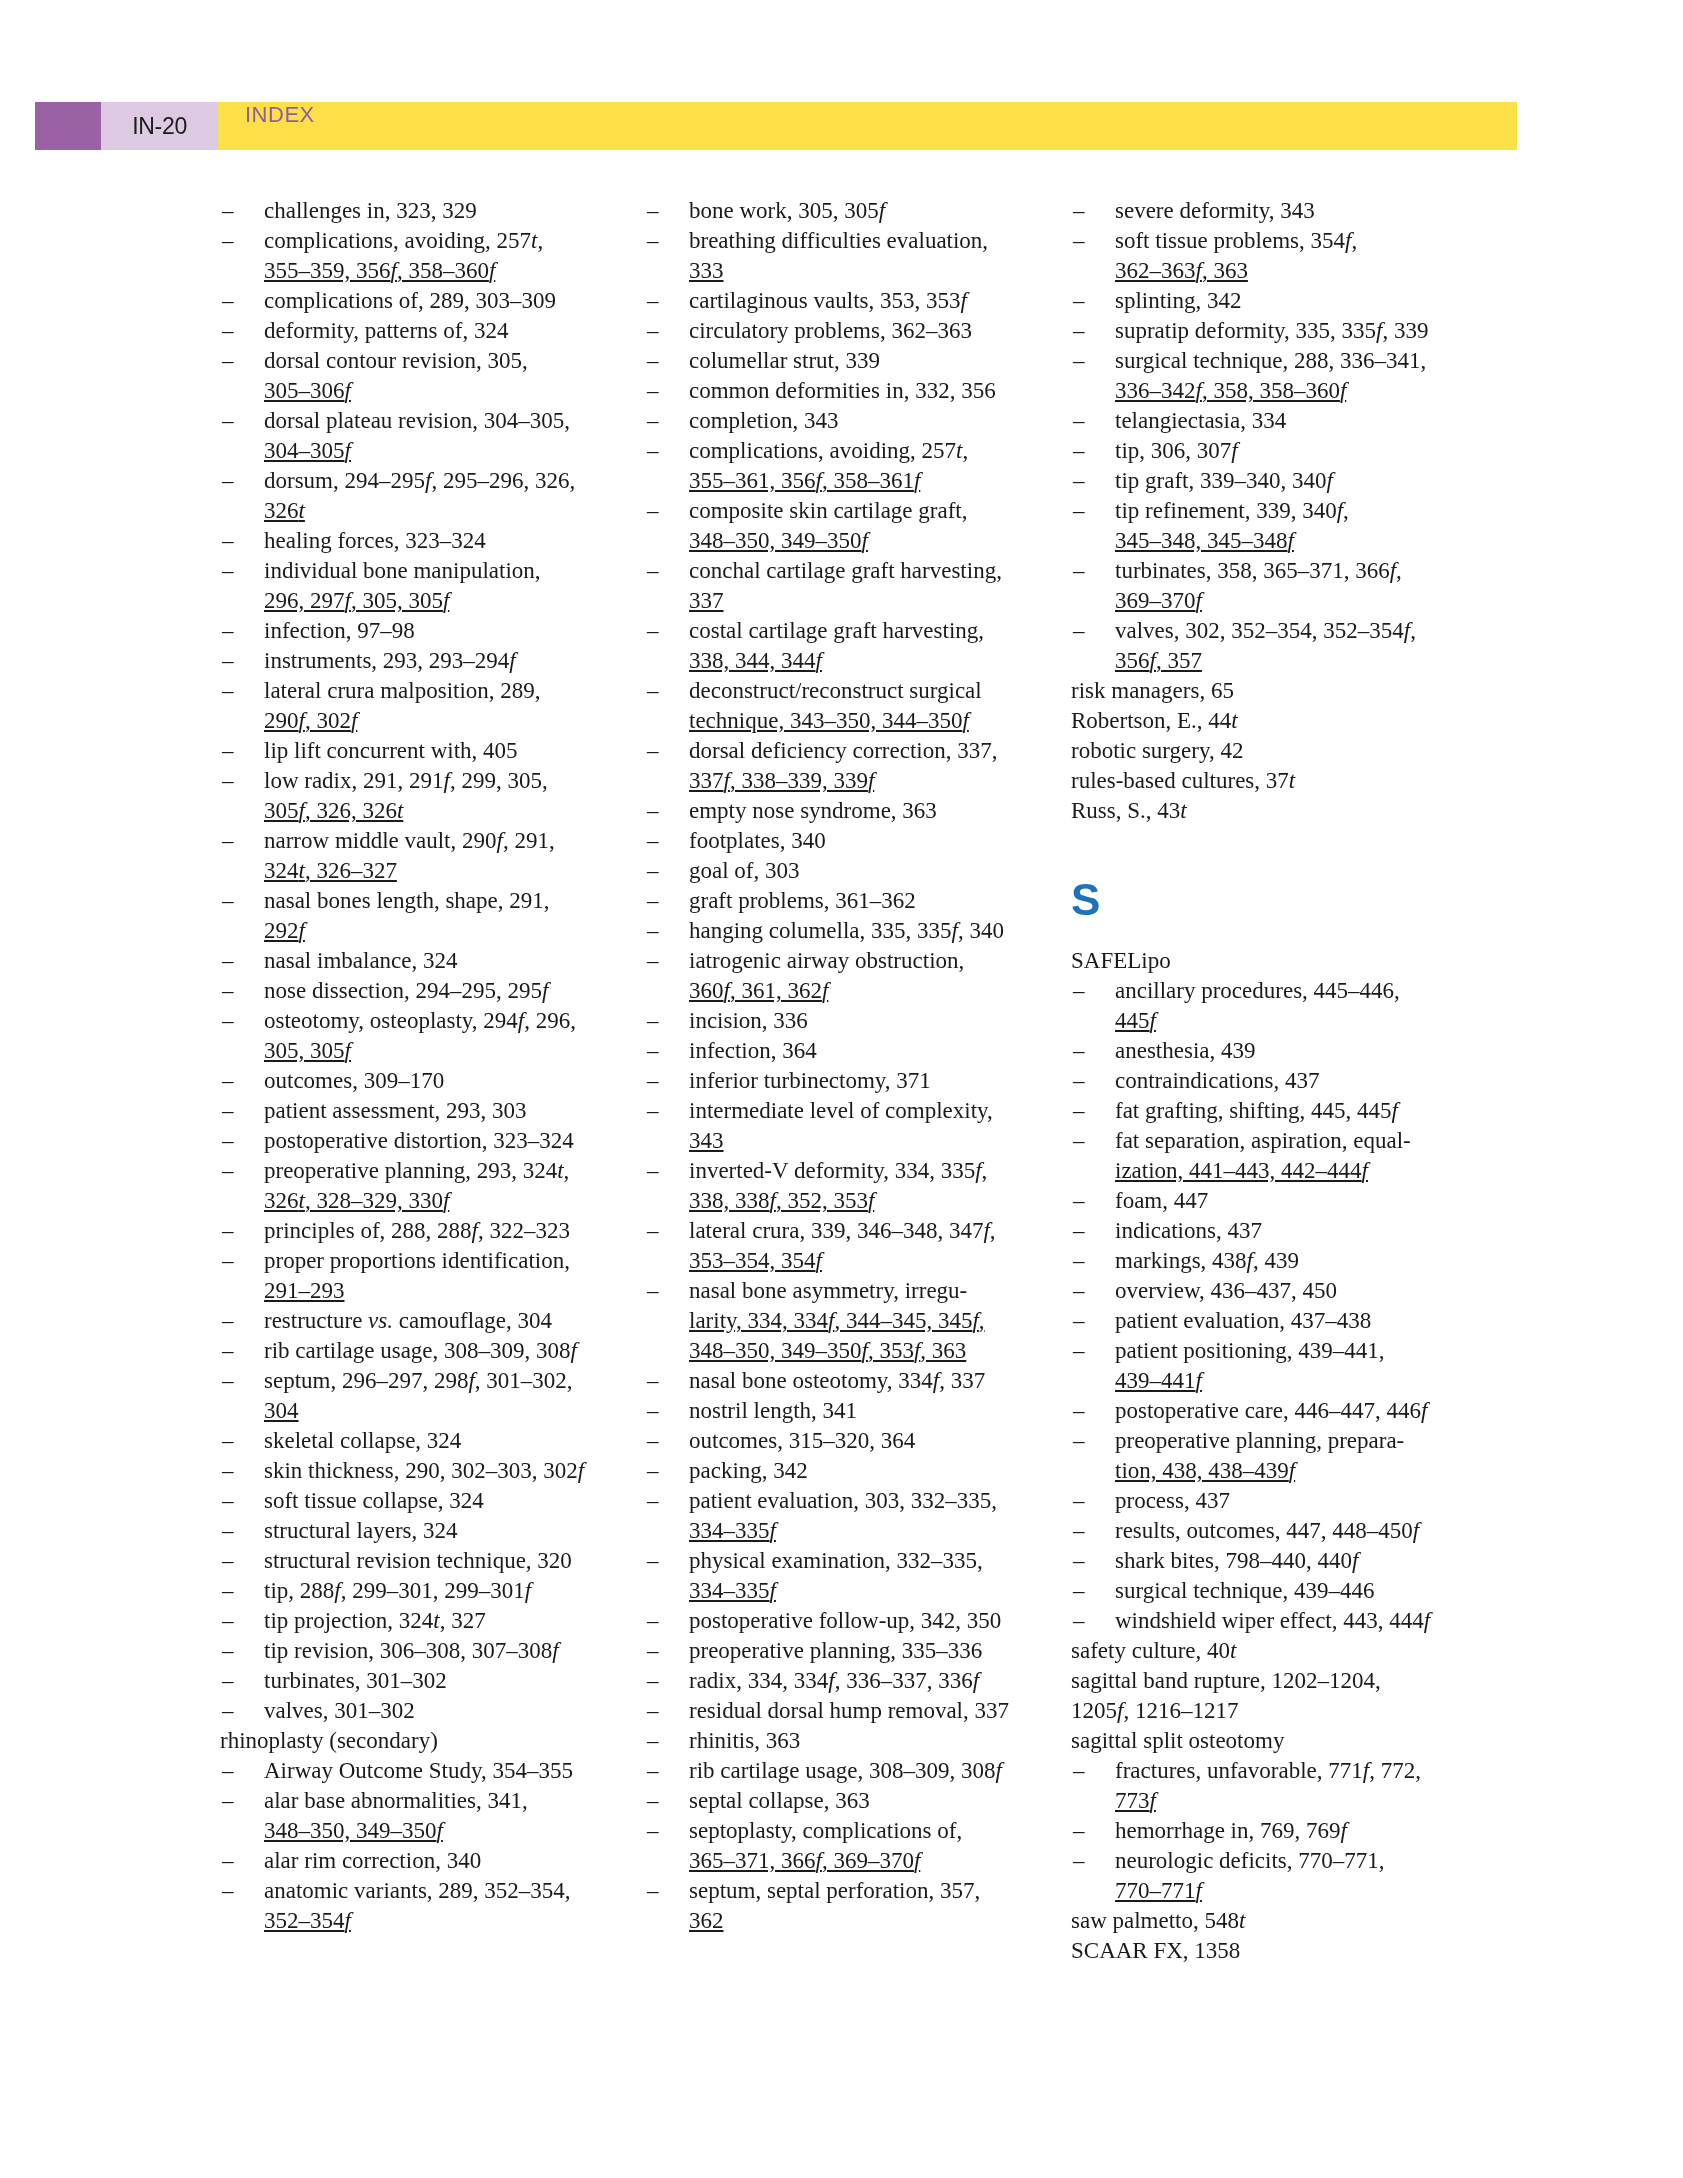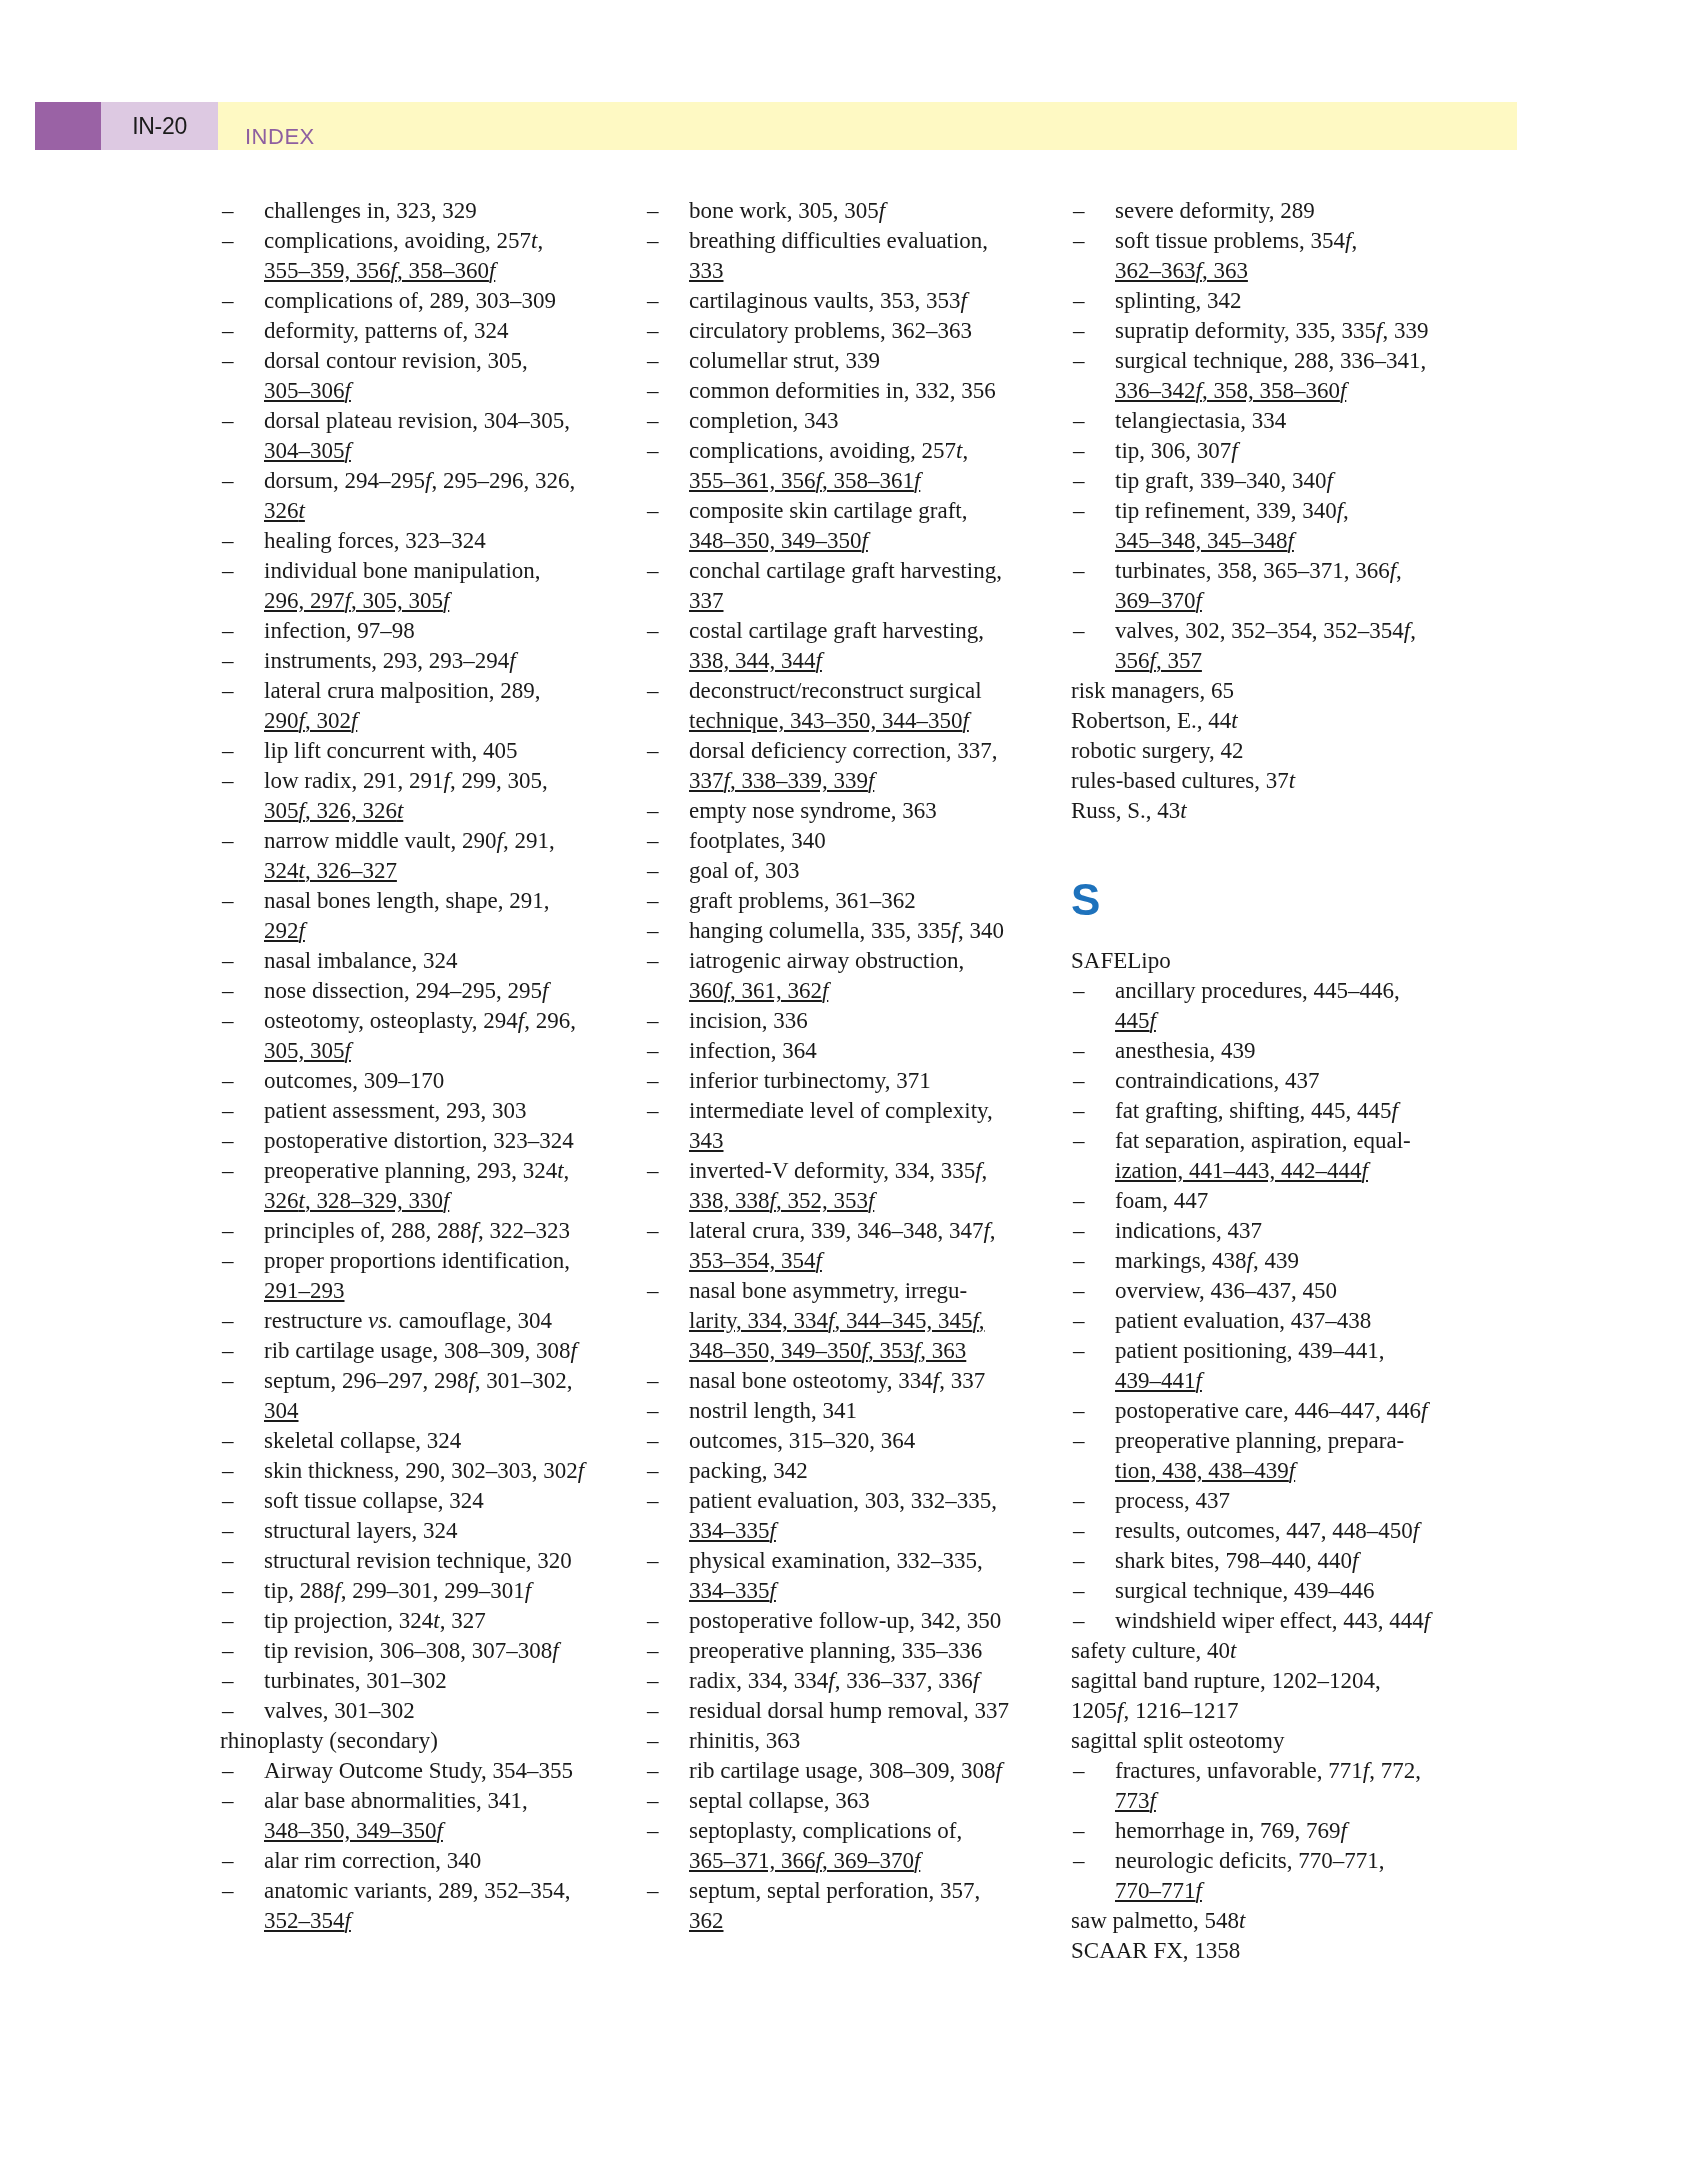--- a/index.html
+++ b/index.html
@@ -39,23 +39,23 @@
   }
   .rh-folio-text {
     font-family: "Liberation Sans", "DejaVu Sans", sans-serif;
     font-weight: normal;
     font-size: 23px;
     letter-spacing: -0.3px;
     color: #1b1b1b;
   }
   .rh-band {
     flex: 1;
-    background: #fef9c3;
+    background: #fde047;
     display: flex;
-    align-items: flex-end;
+    align-items: flex-start;
     margin-right: 166px;
   }
   .rh-title {
     font-family: "Liberation Sans", "DejaVu Sans", sans-serif;
     font-size: 22px;
     letter-spacing: 0.5px;
     color: #8e5fa0;
     padding-left: 27px;
   }
 
@@ -247,21 +247,21 @@
       <div class="entry lvl1"><span class="dash">–</span><span>residual dorsal hump removal, 337</span></div>
       <div class="entry lvl1"><span class="dash">–</span><span>rhinitis, 363</span></div>
       <div class="entry lvl1"><span class="dash">–</span><span>rib cartilage usage, 308–309, 308</span><span class="ital">f</span></div>
       <div class="entry lvl1"><span class="dash">–</span><span>septal collapse, 363</span></div>
       <div class="entry lvl1"><span class="dash">–</span><span>septoplasty, complications of,</span></div>
       <div class="entry cont1"><span>365–371, 366</span><span class="ital">f</span><span>, 369–370</span><span class="ital">f</span></div>
       <div class="entry lvl1"><span class="dash">–</span><span>septum, septal perforation, 357,</span></div>
       <div class="entry cont1"><span>362</span></div>
     </div>
   <div class="col col-3">
-      <div class="entry lvl1"><span class="dash">–</span><span>severe deformity, 289</span></div>
+      <div class="entry lvl1"><span class="dash">–</span><span>severe deformity, 343</span></div>
       <div class="entry lvl1"><span class="dash">–</span><span>soft tissue problems, 354</span><span class="ital">f</span><span>,</span></div>
       <div class="entry cont1"><span>362–363</span><span class="ital">f</span><span>, 363</span></div>
       <div class="entry lvl1"><span class="dash">–</span><span>splinting, 342</span></div>
       <div class="entry lvl1"><span class="dash">–</span><span>supratip deformity, 335, 335</span><span class="ital">f</span><span>, 339</span></div>
       <div class="entry lvl1"><span class="dash">–</span><span>surgical technique, 288, 336–341,</span></div>
       <div class="entry cont1"><span>336–342</span><span class="ital">f</span><span>, 358, 358–360</span><span class="ital">f</span></div>
       <div class="entry lvl1"><span class="dash">–</span><span>telangiectasia, 334</span></div>
       <div class="entry lvl1"><span class="dash">–</span><span>tip, 306, 307</span><span class="ital">f</span></div>
       <div class="entry lvl1"><span class="dash">–</span><span>tip graft, 339–340, 340</span><span class="ital">f</span></div>
       <div class="entry lvl1"><span class="dash">–</span><span>tip refinement, 339, 340</span><span class="ital">f</span><span>,</span></div>

